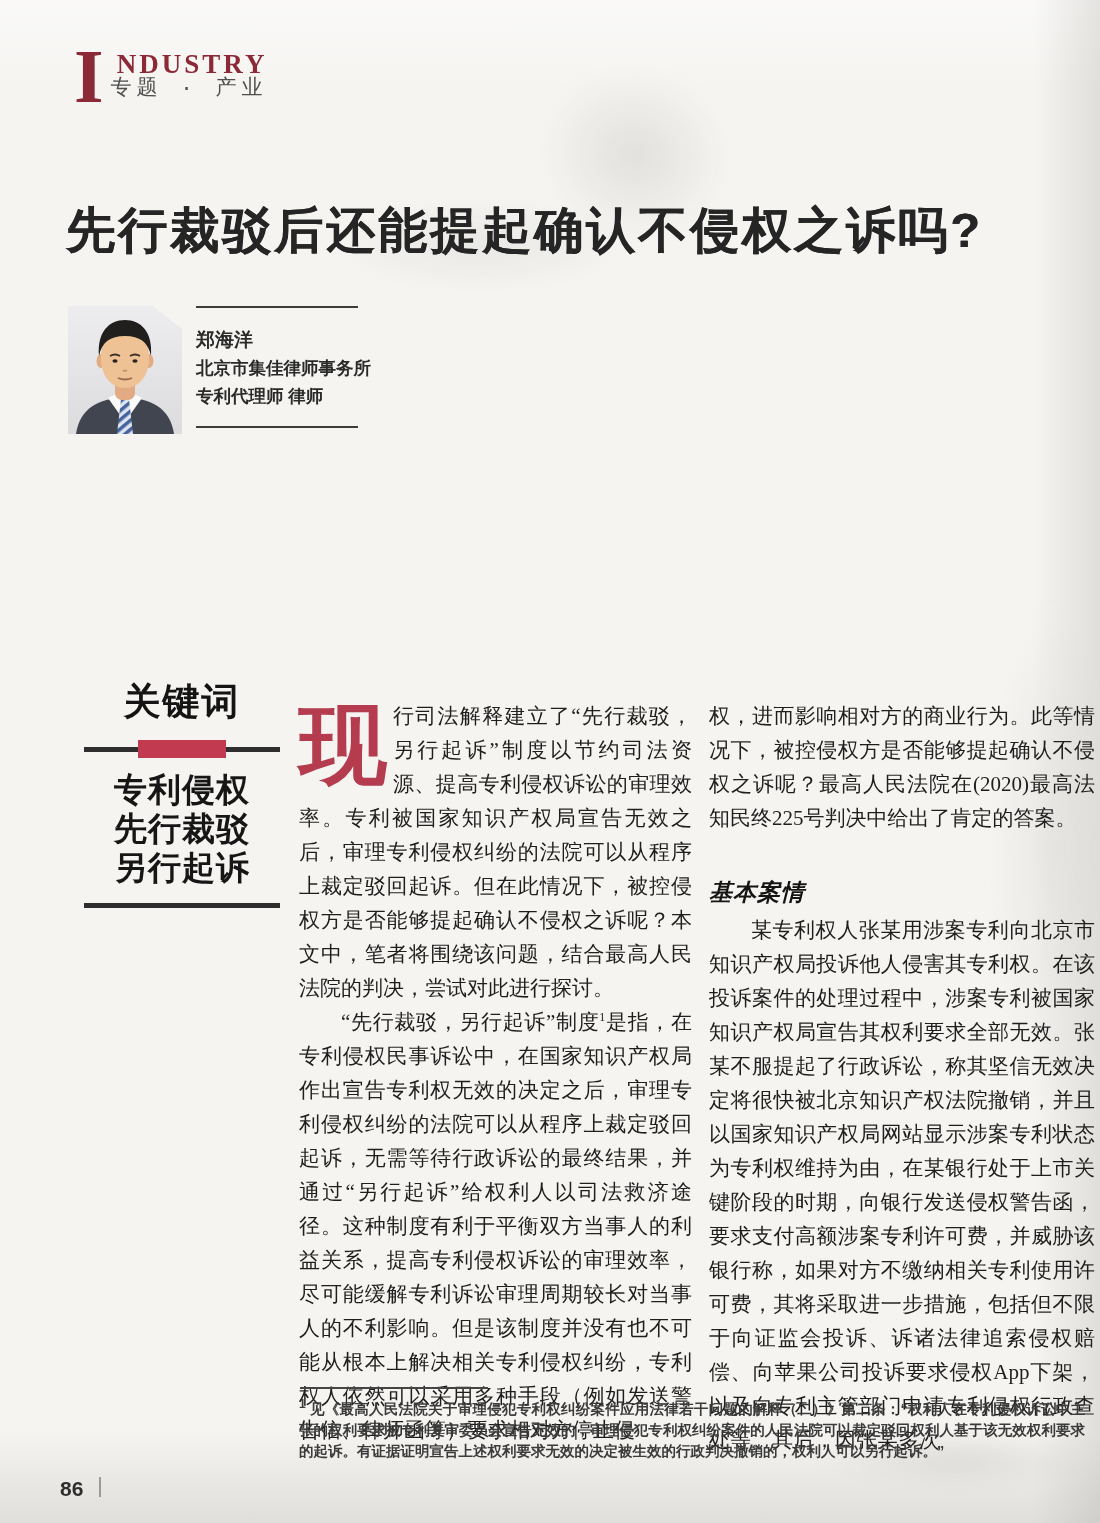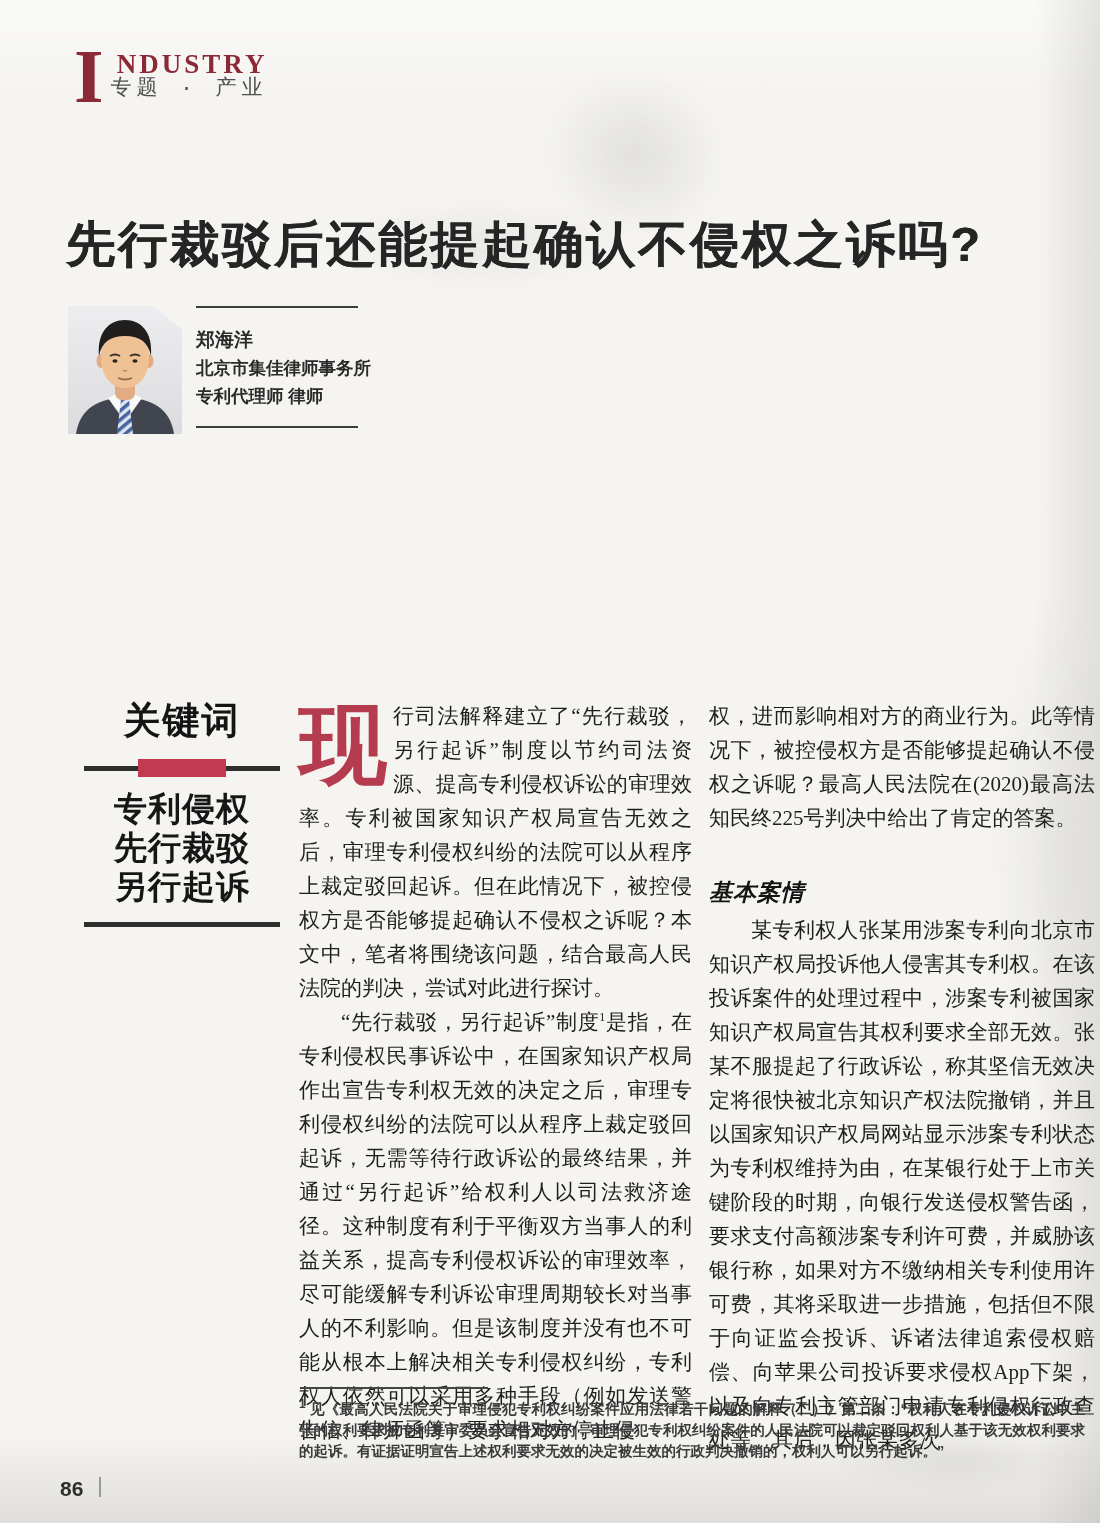--- a/index.html
+++ b/index.html
@@ -41,21 +41,21 @@
     font-family:"Liberation Serif","DejaVu Serif",serif;
     font-size:27px;letter-spacing:3px;color:var(--masthead-red);font-weight:600;line-height:1;
   }
   .masthead-cn{
     font-family:Liberation Mono, monospace;
     font-size:21px;letter-spacing:5px;color:#4f4f4f;margin-top:0;line-height:1;
   }
 
   
   .title{
-    position:absolute;left:66px;top:212px;width:990px;
+    position:absolute;left:66px;top:198px;width:990px;
     font-family:"Liberation Sans","DejaVu Sans",sans-serif;
     font-size:49px;font-weight:900;letter-spacing:3px;color:#252525;
     white-space:nowrap;
     text-shadow:0.6px 0 0 #252525;
   }
 
   
   .author-photo{
     position:absolute;left:68px;top:306px;width:114px;height:128px;
     background:#ececee;
@@ -65,21 +65,21 @@
   .author-photo svg{width:100%;height:100%;display:block;}
   .author-info{position:absolute;left:196px;top:306px;width:200px;
     font-family:"Liberation Sans","DejaVu Sans",sans-serif;color:#2a2a2a;}
   .author-rule{width:162px;height:2px;background:#3c3c3c;}
   .author-name{margin-top:18px;font-size:19px;font-weight:700;line-height:28px;}
   .author-affil{font-size:17.5px;font-weight:600;line-height:28px;}
   .author-role{font-size:17.5px;font-weight:600;line-height:28px;}
   .author-info .author-rule.bottom{margin-top:16px;}
 
   
-  .keywords{position:absolute;left:84px;top:696px;width:196px;text-align:center;}
+  .keywords{position:absolute;left:84px;top:677px;width:196px;text-align:center;}
   .kw-heading{font-size:37px;font-weight:700;letter-spacing:2px;color:#141414;
     font-family:"Liberation Serif","DejaVu Serif",serif;}
   .kw-divider{position:relative;height:20px;margin-top:12px;}
   .kw-divider .kw-line{position:absolute;left:0;right:0;top:8px;height:5px;background:var(--rule-dark);}
   .kw-divider .kw-red{position:absolute;left:50%;transform:translateX(-50%);top:1px;width:88px;height:18px;background:var(--keyword-red);}
   .kw-items{margin-top:12px;}
   .kw-item{font-size:33px;font-weight:600;line-height:39px;color:#161616;letter-spacing:1px;
     font-family:"Liberation Serif","DejaVu Serif",serif;}
   .kw-bottomline{margin-top:15px;height:5px;background:var(--rule-dark);}
 

